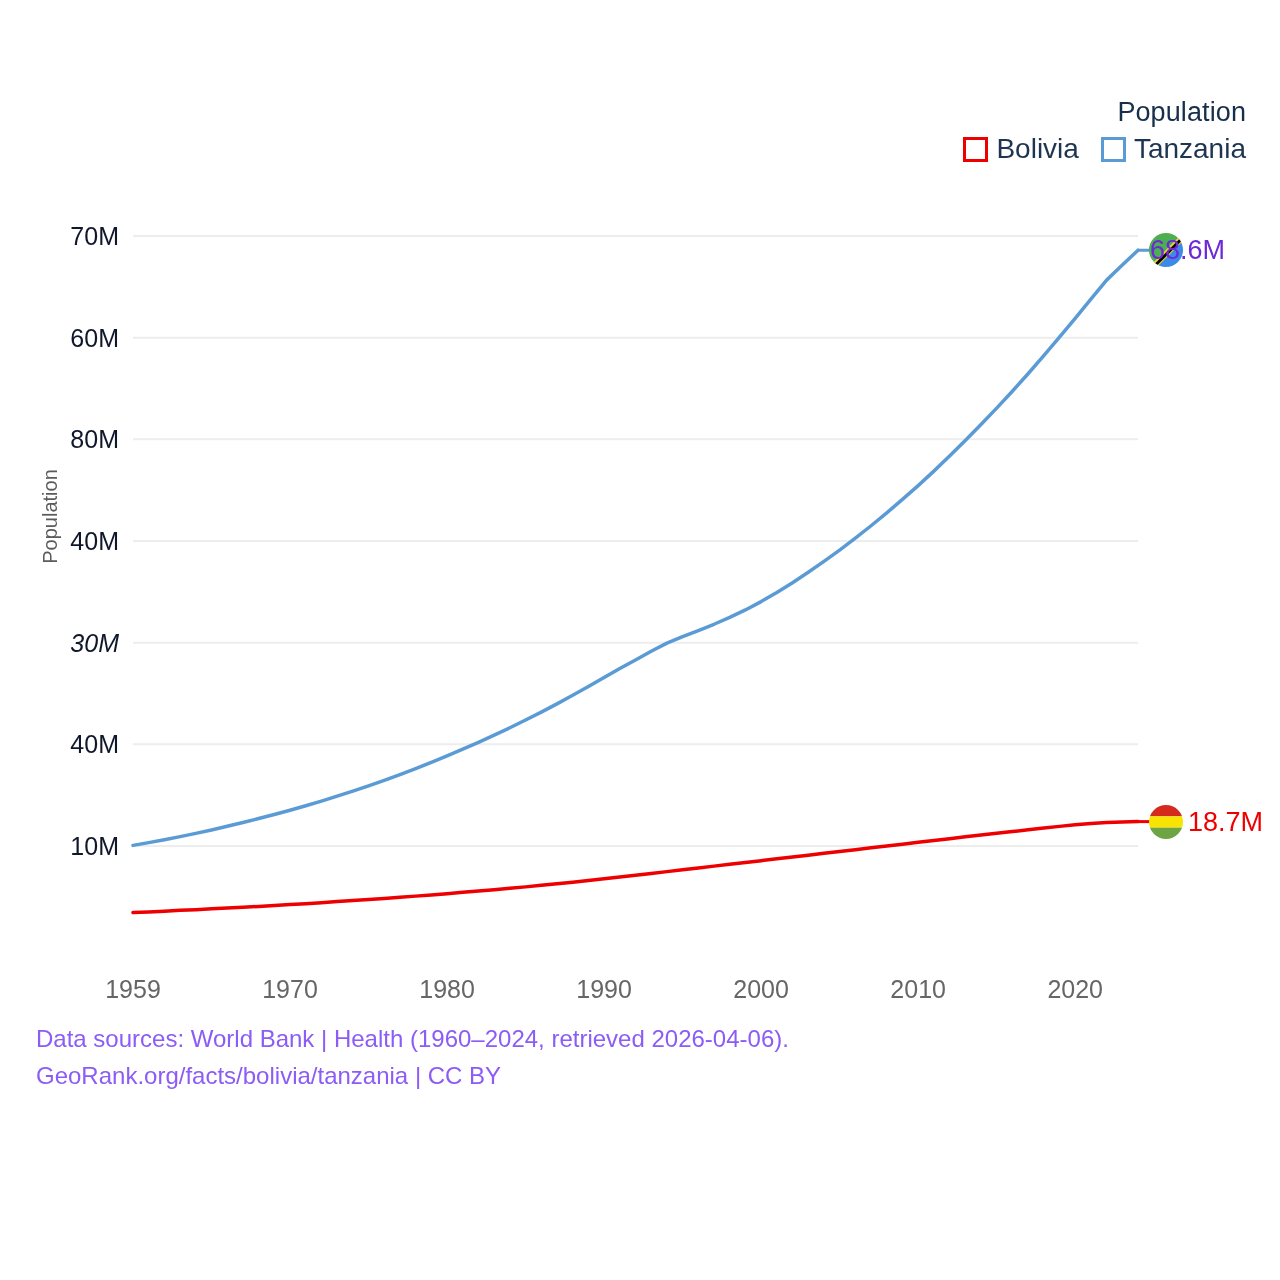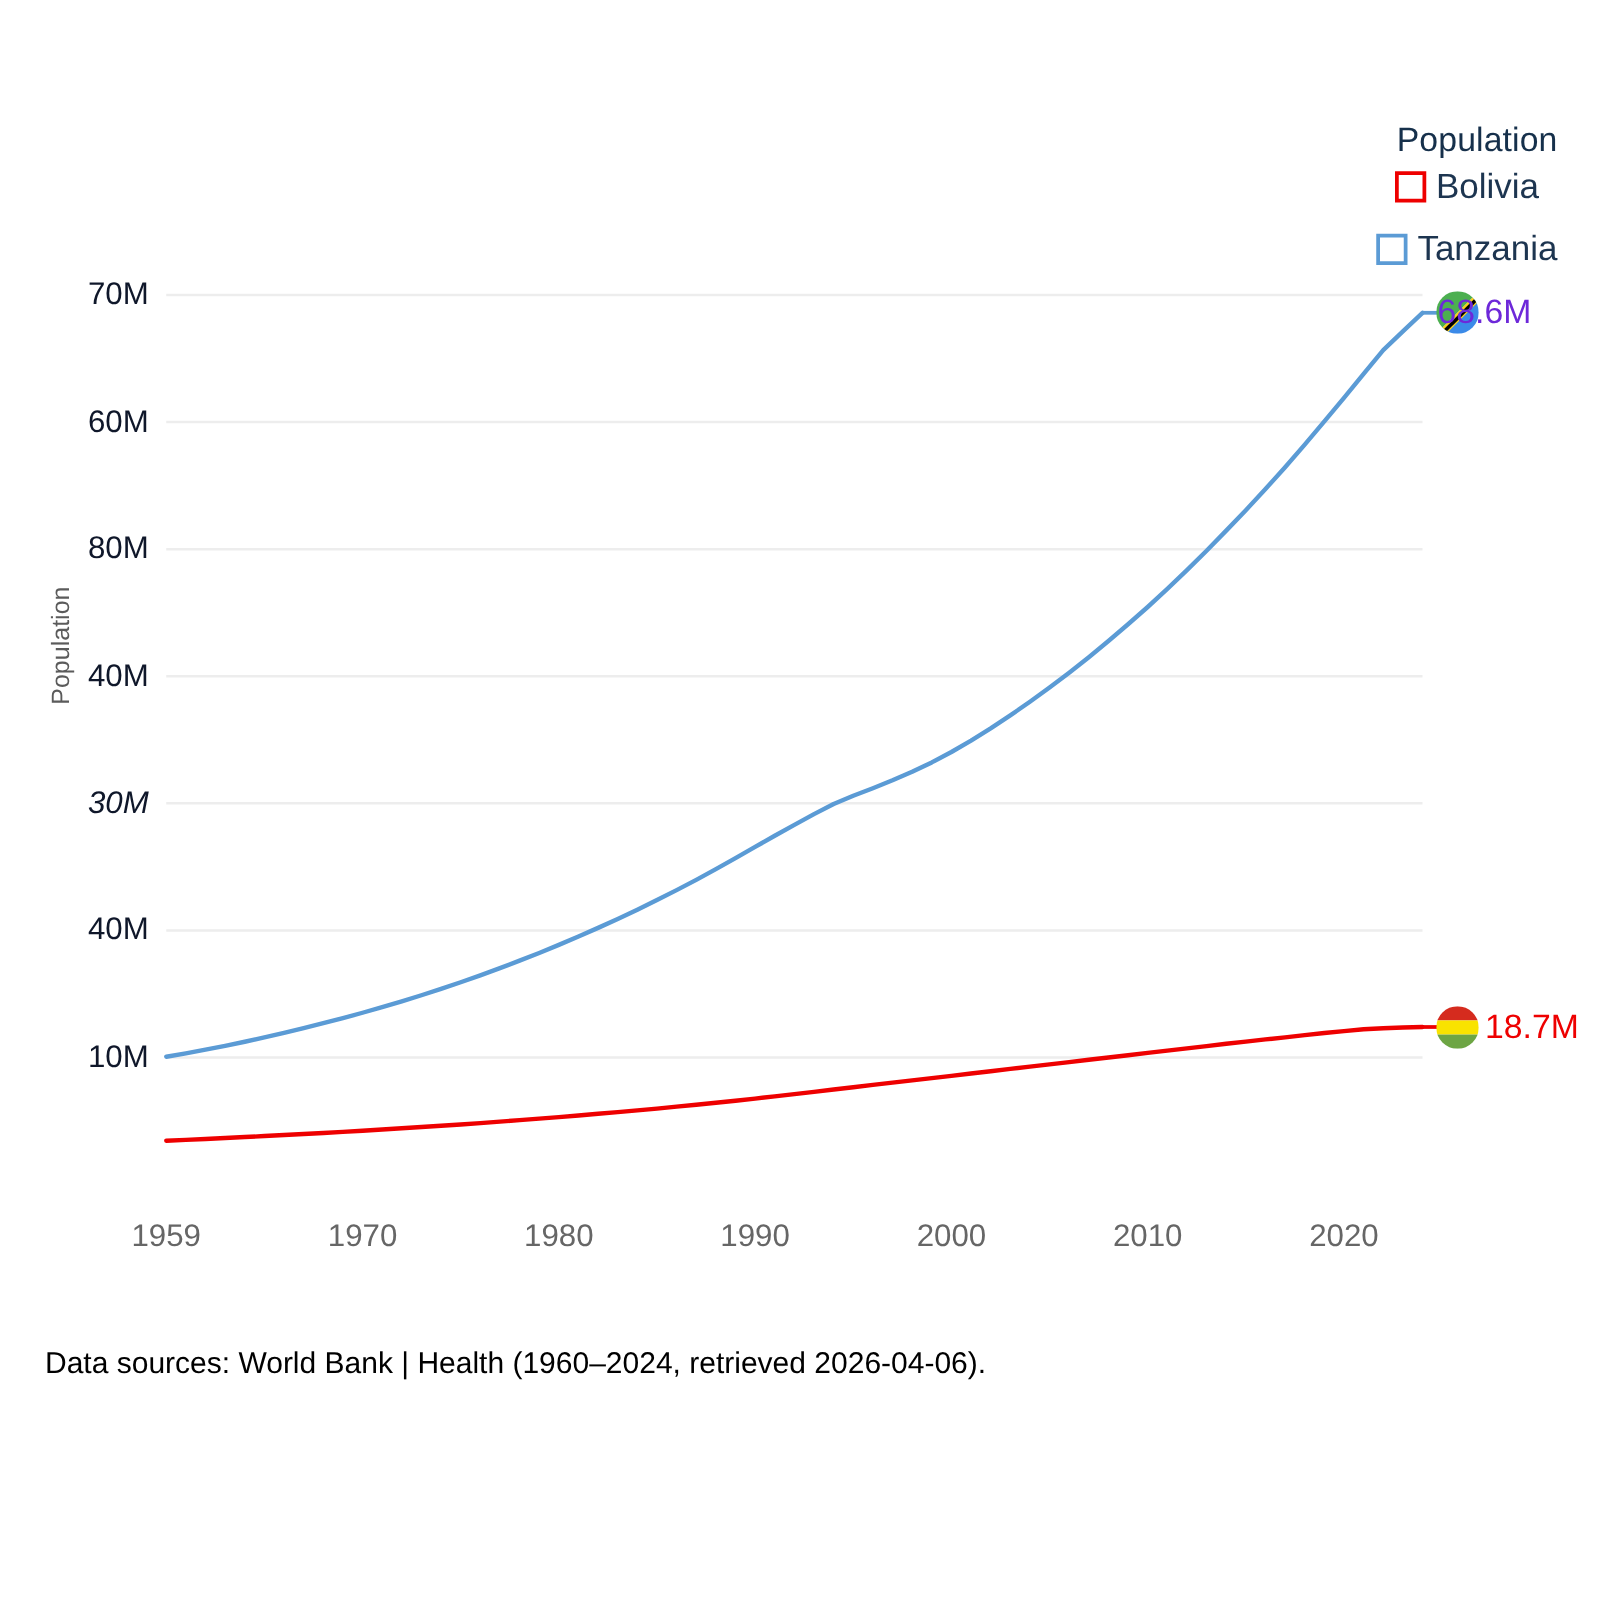--- a/index.html
+++ b/index.html
@@ -29,21 +29,21 @@
   }
   .legend-title {
     font-size: 27px;
     color: #16304b;
     line-height: 1.05;
     margin-bottom: 9px;
     letter-spacing: .1px;
   }
   .legend-items {
     display: flex;
-    flex-direction: column;
+    flex-direction: row;
     justify-content: flex-end;
     align-items: center;
     gap: 22px;
     padding-left: 20px;
   }
   .legend-item {
     display: flex;
     flex-direction: row;
     align-items: center;
     gap: 8px;
@@ -123,23 +123,23 @@
     height: 34px;
     border-radius: 50%;
     overflow: hidden;
     transform: translate(-50%, -50%);
   }
 
   
   .footer {
     position: absolute;
     left: 36px;
-    top: 1072px;
+    top: 1020px;
     font-size: 24px;
-    color: #000000;
+    color: #8b5cf6;
     line-height: 1.55;
   }
   .footer div { white-space: nowrap; }
 </style>
 </head>
 <body>
 
 <div id="root">
 
   <div class="legend">
@@ -220,15 +220,16 @@
         <rect x="0" y="0" width="34" height="11.34" fill="#d52b1e"></rect>
         <rect x="0" y="11.34" width="34" height="11.33" fill="#f9e300"></rect>
         <rect x="0" y="22.67" width="34" height="11.33" fill="#6da544"></rect>
       </svg>
     </div>
     <div class="end-label" id="end-bolivia" style="left: 1188px; top: 821.6px; color: rgb(238, 0, 0);">18.7M</div>
   </div>
 
   <div class="footer">
     <div>Data sources: World Bank | Health (1960–2024, retrieved 2026-04-06).</div>
+    <div>GeoRank.org/facts/bolivia/tanzania | CC BY</div>
   </div>
 
 </div>
 
 </body></html>

